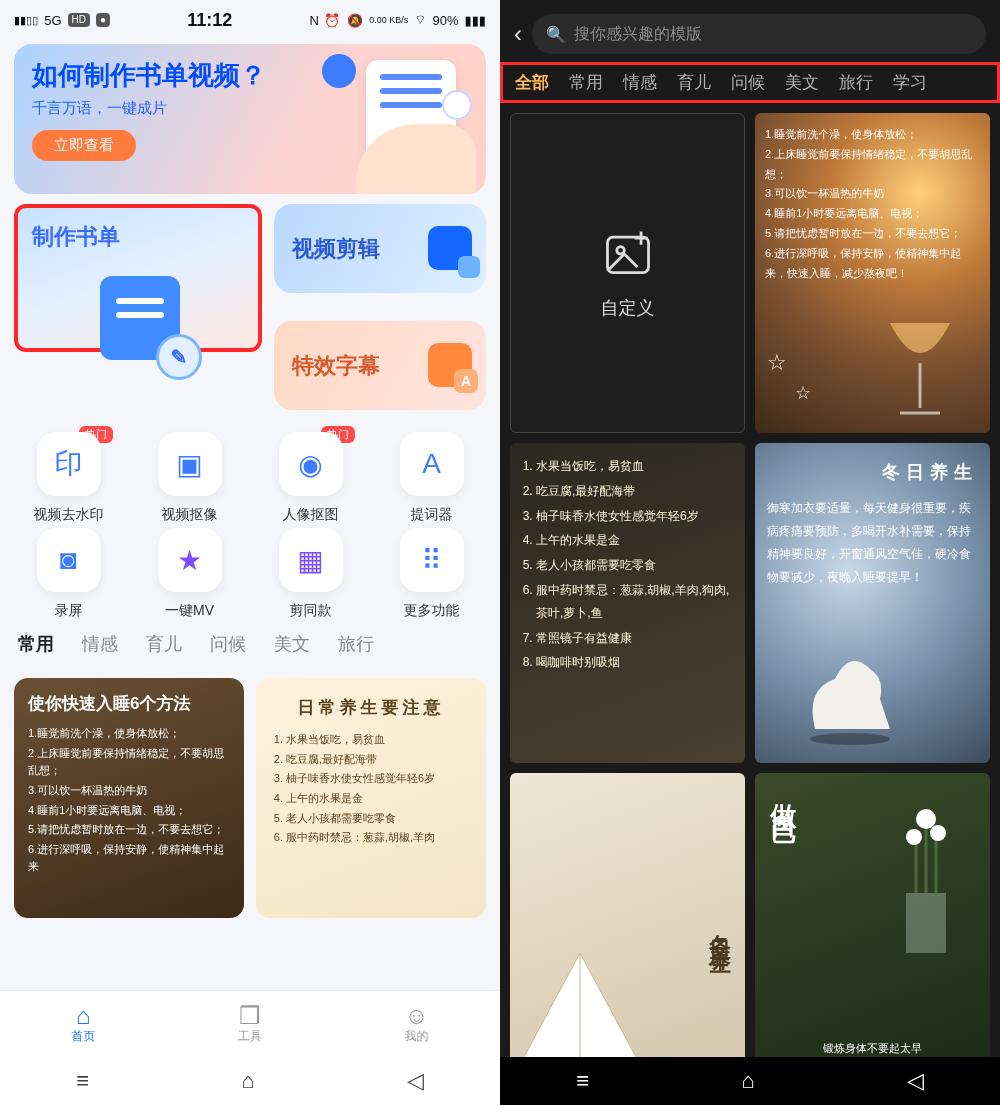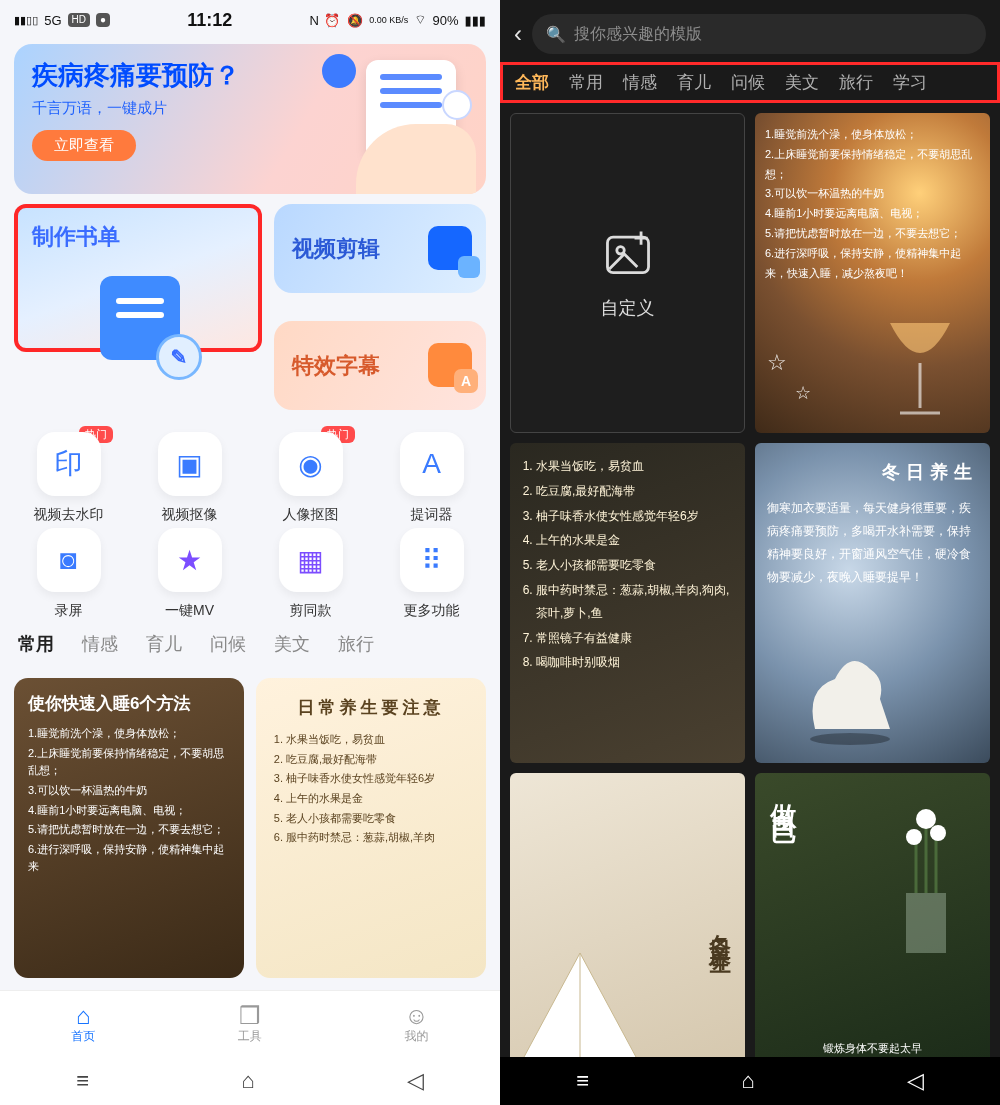--- a/index.html
+++ b/index.html
@@ -51,21 +51,21 @@
   .tool .ico.purple{color:#7c4dff;}
   .tool .lab{margin-top:10px;font-size:14px;color:#333;}
   .badge-hot{position:absolute;top:-6px;right:16px;background:#ff4b4b;color:#fff;font-size:11px;padding:1px 6px;border-radius:6px;}
 
   
   .tabs{display:flex;gap:28px;padding:0 18px;margin-top:12px;font-size:18px;color:#888;font-weight:500;overflow:hidden;}
   .tabs .tab.active{color:#222;font-weight:700;position:relative;}
   .tabs .tab.active::after{content:"";position:absolute;left:4px;right:4px;bottom:-8px;height:4px;background:#1774ff;border-radius:3px;}
 
   
-  .tpl-row{display:flex;gap:12px;margin:22px 14px 0;height:300px;overflow:hidden;}
+  .tpl-row{display:flex;gap:12px;margin:22px 14px 0;height:240px;overflow:hidden;}
   .tpl-row .tpl{flex:1;border-radius:14px;overflow:hidden;padding:12px 14px;box-sizing:border-box;font-size:12px;line-height:1.6;}
   .tpl-a{background:linear-gradient(160deg,#6b5034 0%,#3b2a17 100%);color:#fff;}
   .tpl-a h3{margin:0 0 8px;font-size:17px;font-weight:700;}
   .tpl-a ol{margin:0;padding-left:0;list-style:none;font-size:11px;}
   .tpl-a li{margin-bottom:2px;}
   .tpl-b{background:linear-gradient(160deg,#fff2dd,#f4e6c5);color:#5b4320;}
   .tpl-b h3{margin:4px 0 10px;font-size:17px;text-align:center;font-weight:700;letter-spacing:4px;}
   .tpl-b ol{margin:0;padding-left:16px;font-size:11px;}
   .tpl-b li{margin-bottom:2px;}
 
@@ -129,21 +129,21 @@
         <span>⏰</span>
         <span>🔕</span>
         <span style="font-size:9px">0.00 KB/s</span>
         <span>⌔</span>
         <span>90%</span>
         <span>▮▮▮</span>
       </div>
     </div>
 
     <div class="banner">
-      <h1>疾病疼痛要预防？</h1>
+      <h1>如何制作书单视频？</h1>
       <div class="sub">千言万语，一键成片</div>
       <div class="cta">立即查看</div>
       <div class="check"></div>
       <div class="doc"></div>
       <div class="pen"></div>
       <div class="hand"></div>
     </div>
 
     <div class="tiles">
       <div class="tile-big tile-create highlight-red">

